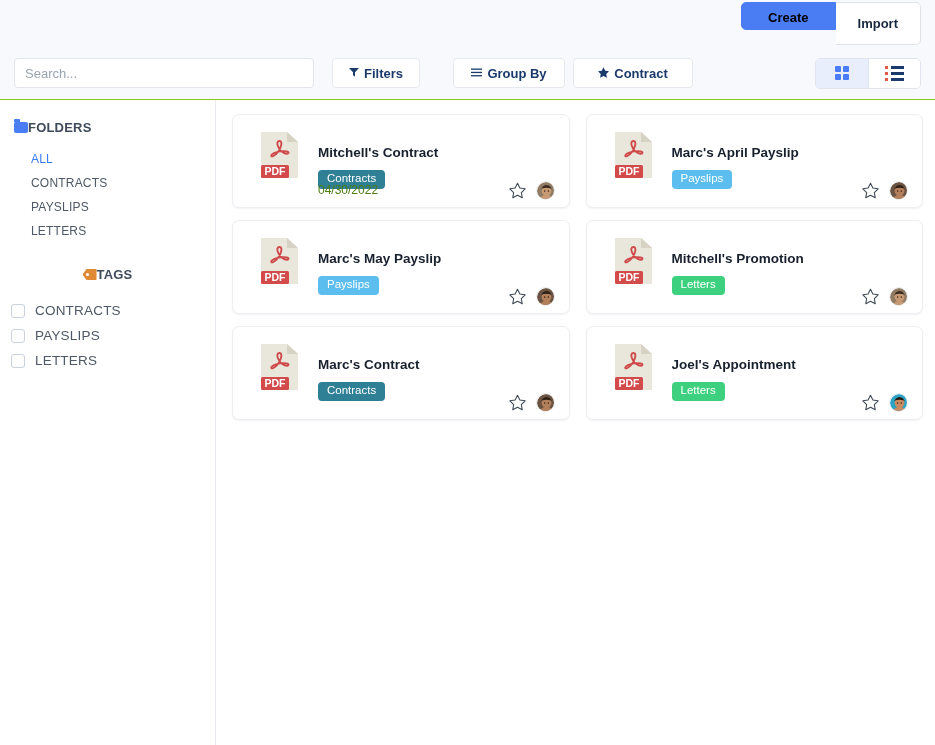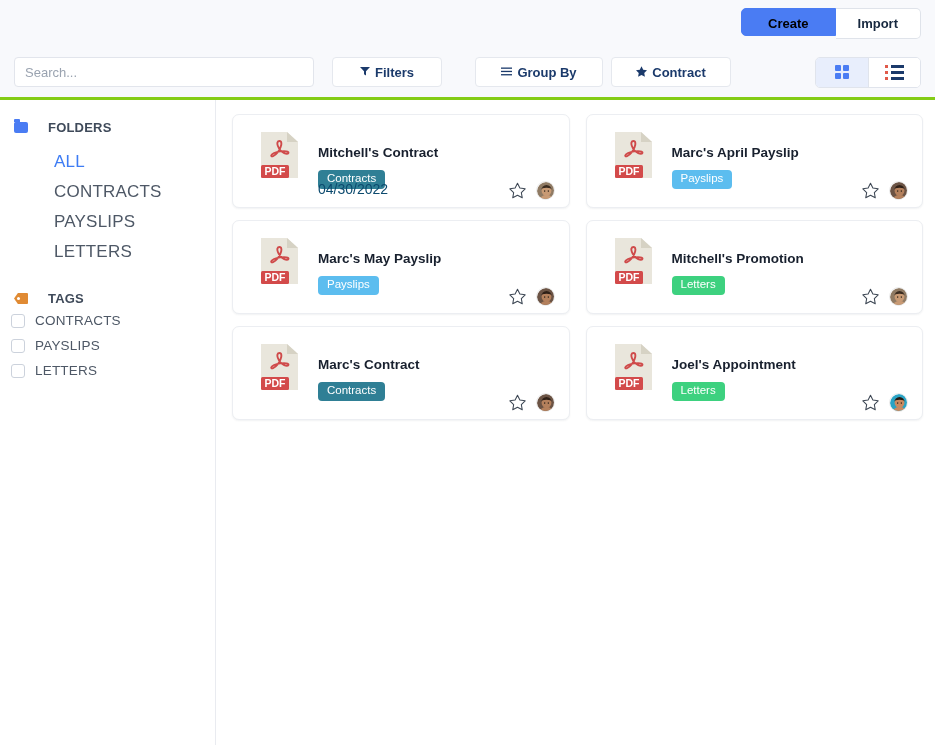--- a/index.html
+++ b/index.html
@@ -44,34 +44,34 @@
   }
   .btn-import {
     background: #ffffff;
     color: #17283f;
     border: 1px solid #dfe3ea;
     border-left: none;
     border-radius: 0 5px 5px 0;
     font-size: 13px;
     font-weight: bold;
     padding: 0 22px;
-    height: 31px;
+    height: 43px;
     line-height: 29px;
     cursor: pointer;
     font-family: "Liberation Sans", sans-serif;
   }
 
   
   .searchbar {
     height: 53px;
     background: #f8f9fc;
     display: flex;
     align-items: center;
     padding: 0 14px;
-    border-bottom: 3px solid #84cc16;
+    border-bottom: 1px solid #84cc16;
   }
   .search-input {
     width: 300px;
     height: 30px;
     border: 1px solid #e2e5ec;
     border-radius: 4px;
     background: #ffffff;
     padding: 0 10px;
     font-size: 13px;
     color: #2b3a50;
@@ -90,22 +90,22 @@
     font-weight: bold;
     display: flex;
     align-items: center;
     justify-content: center;
     gap: 5px;
     cursor: pointer;
     font-family: "Liberation Sans", sans-serif;
     margin-left: 8px;
     padding: 0 14px;
   }
-  .ctl-btn.filters   { width: 110px; margin-left: 18px; }
-  .ctl-btn.groupby   { width: 128px; margin-left: 33px; }
+  .ctl-btn.filters   { width: 88px; margin-left: 18px; }
+  .ctl-btn.groupby   { width: 112px; margin-left: 33px; }
   .ctl-btn.favorites { width: 120px; }
   .ctl-ico { font-size: 12px; line-height: 1; display: inline-block; }
 
   .view-toggle {
     margin-left: auto;
     display: flex;
     border: 1px solid #e0e4ec;
     border-radius: 5px;
     overflow: hidden;
     background: #ffffff;
@@ -134,21 +134,21 @@
 
   
   .sidebar {
     width: 216px;
     background: #ffffff;
     border-right: 1px solid #e9ebf0;
     padding: 20px 0 0 0;
     flex-shrink: 0;
   }
   .side-head {
-    display: flex; align-items: center; gap: 20px;
+    display: flex; align-items: center; gap: 0;
     padding: 0 14px; margin-bottom: 12px;
     font-size: 13px; font-weight: bold; color: #3f4a5a;
     letter-spacing: .2px;
   }
   .folder-ico {
     width: 14px; height: 11px; background: #4a7cf3; border-radius: 1.5px 2px 2px 2px;
     position: relative; flex-shrink: 0;
   }
   .folder-ico::before {
     content:''; position:absolute; top:-3px; left:0; width:6px; height:3px;
@@ -158,28 +158,27 @@
     width: 14px; height: 11px; background: #e08a33; flex-shrink: 0;
     clip-path: polygon(0% 50%, 28% 0%, 100% 0%, 100% 100%, 28% 100%);
     position: relative; border-radius: 1px;
   }
   .tag-ico::after {
     content:''; position:absolute; left:3px; top:3.5px; width:3px; height:3px;
     background:#ffffff; border-radius:50%;
   }
   .folder-item {
     padding: 5px 14px 5px 31px;
-    font-size: 17px;
+    font-size: 12px;
     color: #4e5866;
     letter-spacing: .2px;
     cursor: pointer;
-    margin-left: 23px;
   }
   .folder-item.active { color: #3d7cf4; }
-  .side-head.tags { margin-top: 24px; margin-bottom: 2px; }
+  .side-head.tags { margin-top: 24px; margin-bottom: 16px; justify-content: center; }
   .tag-item {
     display: flex; align-items: center; gap: 10px;
     padding: 5px 14px 5px 11px;
     font-size: 13.5px; color: #4e5866; letter-spacing: .2px;
     cursor: pointer;
   }
   .chk {
     width: 14px; height: 14px; border: 1px solid #ccd2dc;
     border-radius: 3px; background: #ffffff; flex-shrink: 0;
   }
@@ -224,21 +223,21 @@
     display: inline-block;
     margin-top: 10px;
     padding: 3px 9px 4px 9px;
     border-radius: 4px;
     font-size: 11.5px;
     color: #ffffff;
     line-height: 1;
   }
   .card-date {
     position: absolute; left: 14px; bottom: 1px;
-    font-size: 14px; color: #0c4a6e;
+    font-size: 12px; color: #4d7c0f;
   }
   .card-actions {
     position: absolute; right: 2px; bottom: -2px;
     display: flex; align-items: center; gap: 10px;
   }
   .star-btn { cursor: pointer; display: block; line-height: 0; }
   .avatar {
     width: 19px; height: 19px; border-radius: 50%;
     overflow: hidden; display: block; flex-shrink: 0;
     border: 1px solid rgba(0,0,0,.08);

